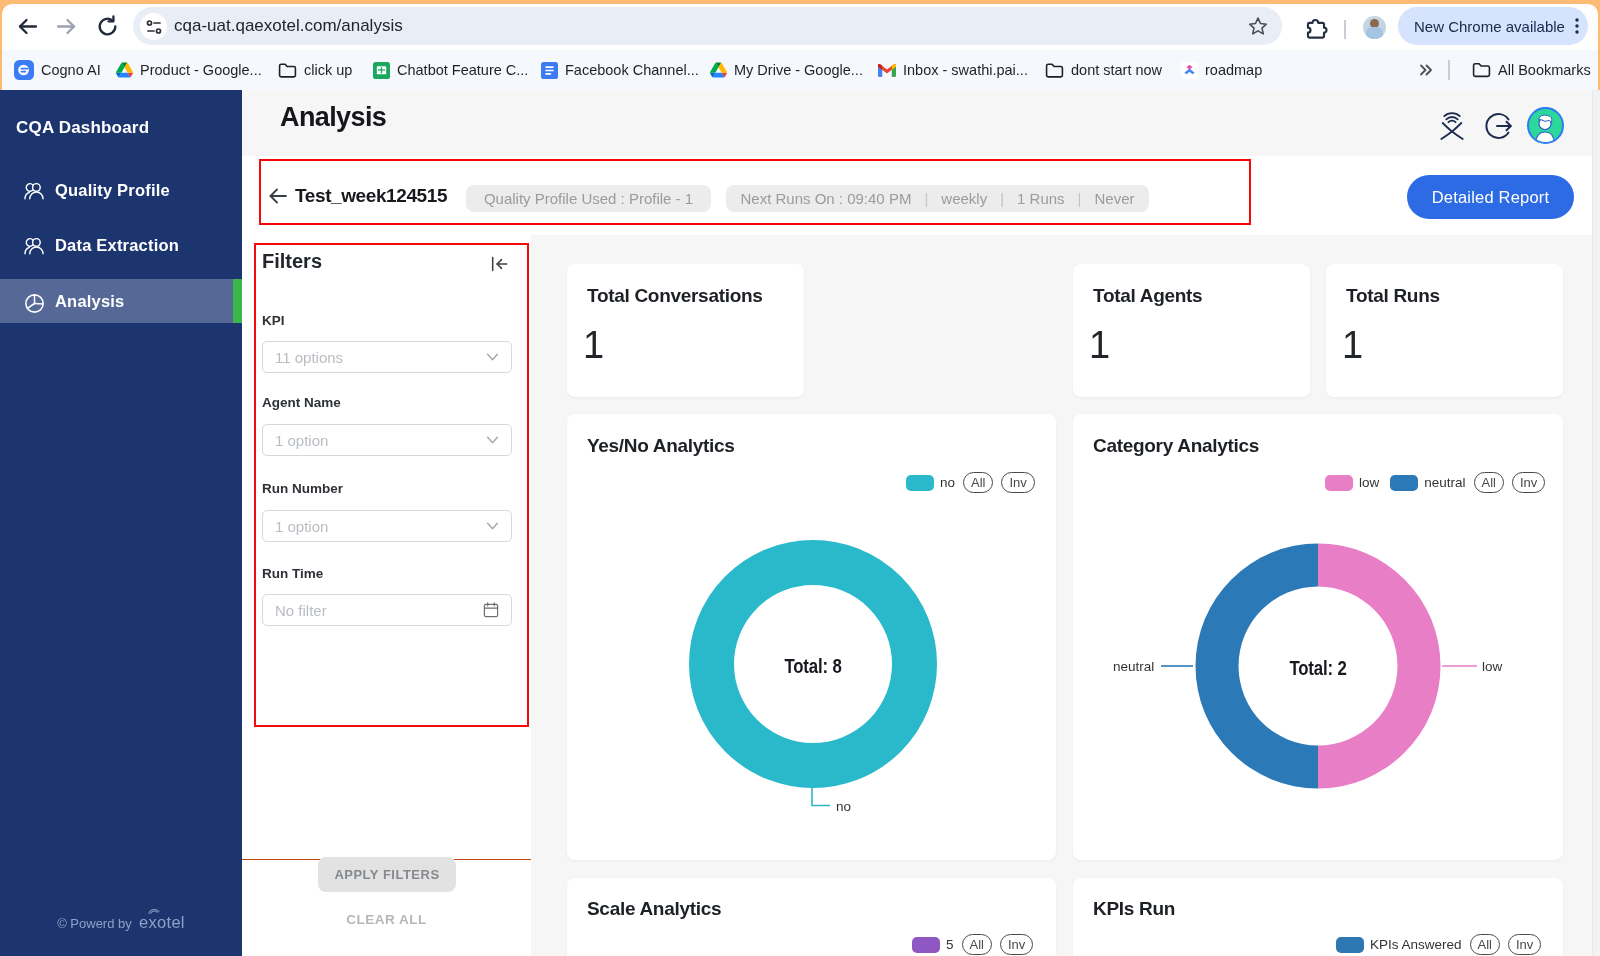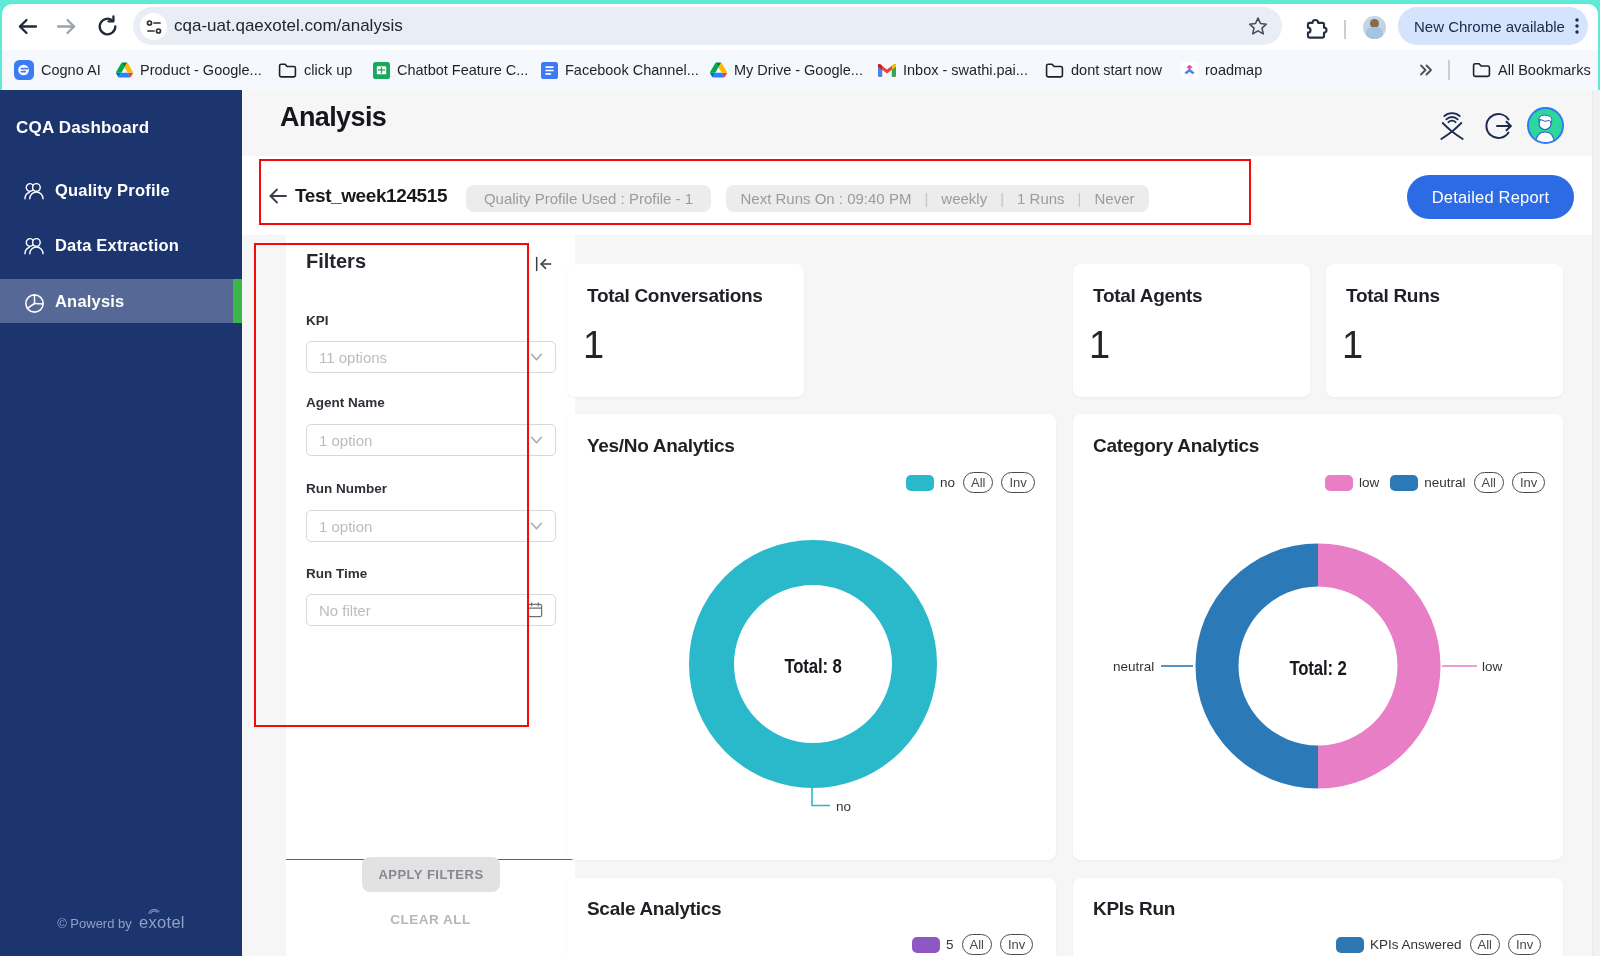--- a/index.html
+++ b/index.html
@@ -1,20 +1,20 @@
 <!DOCTYPE html>
 <html><head>
 <meta charset="utf-8">
 <style>
 * { margin:0; padding:0; box-sizing:border-box; }
 html,body { width:1600px; height:956px; overflow:hidden; font-family:"Liberation Sans", sans-serif; }
 body { position:relative; background:#f6f6f7; }
 
 
-#chrome { position:absolute; top:0; left:0; width:1600px; height:90px; background:#5eead4; }
+#chrome { position:absolute; top:0; left:0; width:1600px; height:90px; background:#fdba74; }
 #toolbar { position:absolute; top:4px; left:2px; right:2px; height:46px; background:#ffffff; border-radius:10px 10px 0 0; }
 #bookmarks { position:absolute; top:50px; left:2px; right:2px; height:40px; background:#f5f8fc; }
 #urlpill { position:absolute; left:131px; top:3px; width:1149px; height:38px; background:#e8edf6; border-radius:19px; }
 #sitecirc { position:absolute; left:7px; top:6px; width:27px; height:27px; border-radius:50%; background:#fff; display:flex; align-items:center; justify-content:center; }
 #url { position:absolute; left:41px; top:9px; font-size:17px; color:#23262b; }
 #newchrome { position:absolute; left:1396px; top:3px; width:190px; height:38px; background:#d6e3fc; border-radius:19px; color:#16294b; font-size:15px; }
 .bm { position:absolute; top:0; height:40px; display:flex; align-items:center; gap:7px; font-size:14.5px; color:#1e2125; }
 
 
 #app { position:absolute; top:90px; left:0; width:1564px; height:866px; background:#f6f6f7; }
@@ -32,21 +32,21 @@
 
 #h1 { position:absolute; left:280px; top:12px; font-size:27px; font-weight:bold; color:#15171c; letter-spacing:-0.6px; }
 
 
 #band { position:absolute; left:242px; top:66px; width:1358px; height:79px; background:#fff; }
 #runname { position:absolute; left:295px; top:95px; font-size:19px; font-weight:bold; color:#17191d; letter-spacing:-0.4px; }
 .gpill { position:absolute; top:95px; height:27px; background:#ececec; border-radius:8px; color:#9b9b9b; font-size:15px; display:flex; align-items:center; }
 #detbtn { position:absolute; left:1407px; top:85px; width:167px; height:44px; background:#2d6be4; border-radius:22px; color:#fff; font-size:16.5px; display:flex; align-items:center; justify-content:center; letter-spacing:0.2px; }
 
 
-#filters { position:absolute; left:242px; top:145px; width:289px; height:721px; background:#fff;margin-left:44px; }
+#filters { position:absolute; left:242px; top:145px; width:289px; height:721px; background:#fff; }
 #ftitle { position:absolute; left:20px; top:160px; font-size:20px; font-weight:bold; color:#23262c; }
 .flabel { position:absolute; left:20px; font-size:13.5px; font-weight:bold; color:#2e3238; }
 .finput { position:absolute; left:20px; width:250px; height:32px; border:1px solid #d9d9d9; border-radius:5px; background:#fff; display:flex; align-items:center; padding:0 12px; color:#b9bdc2; font-size:15px; }
 .finput svg { position:absolute; right:12px; }
 #ffoot { position:absolute; left:0; top:624px; width:289px; height:97px; border-top:1px solid #c2410c; }
 #applybtn { position:absolute; left:76px; top:-3px; width:138px; height:35px; background:#e2e2e2; border-radius:8px; color:#85898f; font-size:13px; font-weight:bold; display:flex; align-items:center; justify-content:center; letter-spacing:0.5px; }
 #clearall { position:absolute; left:0; top:52px; width:289px; text-align:center; color:#b4b7bc; font-size:13.5px; font-weight:bold; letter-spacing:0.5px; }
 
 
 .card { position:absolute; background:#fff; border-radius:8px; box-shadow:0 1px 3px rgba(0,0,0,0.05); }

